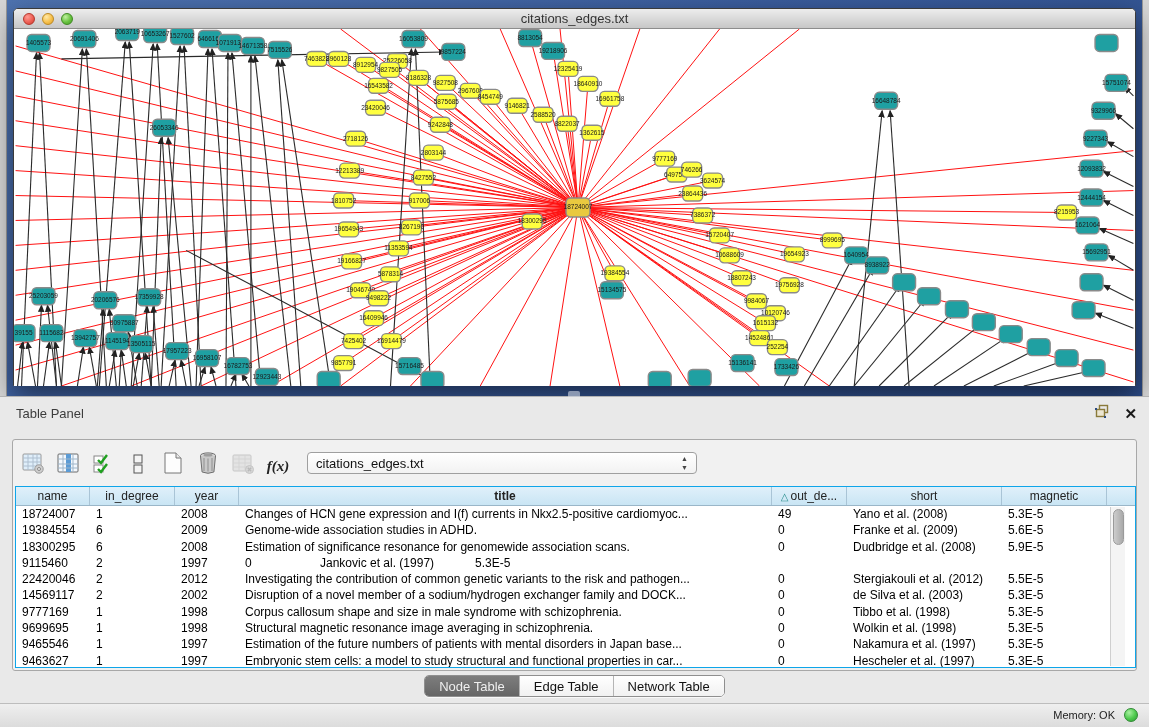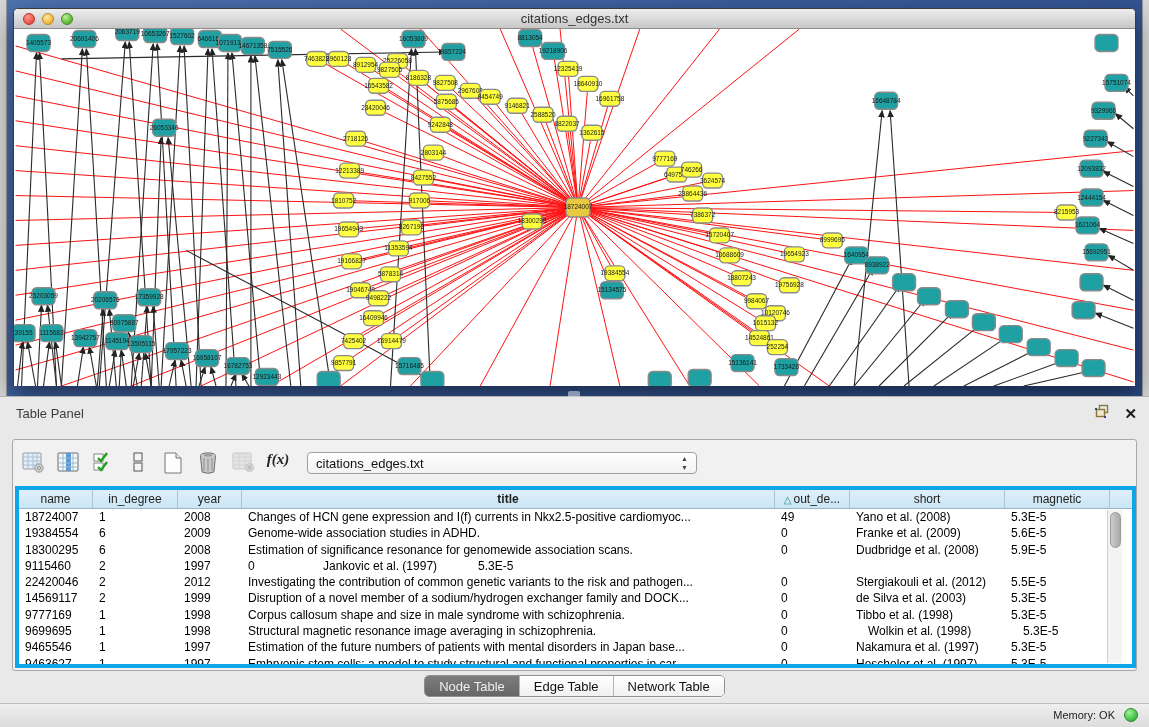--- a/index.html
+++ b/index.html
@@ -32,29 +32,29 @@
   
   .table-panel { position:absolute; left:0; top:396px; width:1149px; height:331px;
                  background:#e9e9e9; border-top:1px solid #b3b3b3; }
   .panel-title { position:absolute; left:16px; top:9px; font-size:13px; color:#3c3c3c; }
   .panel-btns { position:absolute; right:12px; top:7px; display:flex; gap:14px; align-items:center; }
   .close-x { font-size:15px; font-weight:bold; color:#1a1a1a; line-height:15px; cursor:default; }
 
   .content-box { position:absolute; left:12px; top:42px; width:1125px; height:232px;
                  background:#f1f1f1; border:1px solid #a8a8a8; border-radius:3px; }
   .toolbar { position:absolute; left:8px; top:5px; height:36px; display:flex; align-items:center; gap:11px; }
-  .tb-icon { width:24px; height:24px; display:flex; align-items:flex-start; justify-content:center; }
+  .tb-icon { width:24px; height:24px; display:flex; align-items:flex-end; justify-content:center; }
   .fx { font-family:"Liberation Serif", serif; font-style:italic; font-weight:bold; font-size:15px; color:#222; }
   .combo { width:390px; height:22px; margin-left:6px; background:linear-gradient(#ffffff,#f2f2f2);
            border:1px solid #9f9f9f; border-radius:4px; font-size:13px; color:#111;
            display:flex; align-items:center; padding:0 8px; position:relative; }
   .combo .arrows { position:absolute; right:8px; top:1px; font-size:7px; color:#444; line-height:9px; text-align:center; }
 
   .tablewrap { position:absolute; left:2px; top:46px; width:1121px; height:182px;
-               background:#0f766e; border:4px solid #0ea5e9; overflow:hidden; }
+               background:#0f766e; border:1px solid #0ea5e9; overflow:hidden; }
   .thead { display:flex; height:19px; background:linear-gradient(#e0f0fa,#c9e5f4);
            border-bottom:1px solid #9ab6c8; }
   .th { font-size:12px; color:#222; text-align:center; line-height:18px;
         border-right:1px solid #a9c4d6; overflow:hidden; white-space:nowrap; flex:none; }
   .th .sort { color:#2a8f8f; font-size:10px; margin-right:2px; }
   .trow { display:flex; height:16.3px; background:#fff; }
   .td { font-size:12px; color:#000; line-height:16px; padding-left:6px;
         overflow:hidden; white-space:nowrap; flex:none; }
   .vscroll { position:absolute; right:10px; top:20px; bottom:1px; width:15px;
              background:#f4f4f4; border-left:1px solid #cfcfcf; }
@@ -623,42 +623,42 @@
               <div class="td" style="width: 85px;">2</div>
               <div class="td" style="width: 64px;">2012</div>
               <div class="td" style="width: 533px;">Investigating the contribution of common genetic variants to the risk and pathogen...</div>
               <div class="td" style="width: 75px;">0</div>
               <div class="td" style="width: 155px;">Stergiakouli et al. (2012)</div>
               <div class="td" style="width: 105px;">5.5E-5</div>
             </div>
             <div class="trow">
               <div class="td" style="width: 74px;">14569117</div>
               <div class="td" style="width: 85px;">2</div>
-              <div class="td" style="width: 64px;">1999</div>
+              <div class="td" style="width: 64px;">2002</div>
               <div class="td" style="width: 533px;">Disruption of a novel member of a sodium/hydrogen exchanger family and DOCK...</div>
               <div class="td" style="width: 75px;">0</div>
               <div class="td" style="width: 155px;">de Silva et al. (2003)</div>
               <div class="td" style="width: 105px;">5.3E-5</div>
             </div>
             <div class="trow">
               <div class="td" style="width: 74px;">9777169</div>
               <div class="td" style="width: 85px;">1</div>
               <div class="td" style="width: 64px;">1998</div>
               <div class="td" style="width: 533px;">Corpus callosum shape and size in male syndrome with schizophrenia.</div>
               <div class="td" style="width: 75px;">0</div>
               <div class="td" style="width: 155px;">Tibbo et al. (1998)</div>
               <div class="td" style="width: 105px;">5.3E-5</div>
             </div>
             <div class="trow">
               <div class="td" style="width: 74px;">9699695</div>
               <div class="td" style="width: 85px;">1</div>
               <div class="td" style="width: 64px;">1998</div>
               <div class="td" style="width: 533px;">Structural magnetic resonance image averaging in schizophrenia.</div>
               <div class="td" style="width: 75px;">0</div>
-              <div class="td" style="width: 155px; margin-left: 12px;">Wolkin et al. (1998)</div>
+              <div class="td" style="width: 155px;">Wolkin et al. (1998)</div>
               <div class="td" style="width: 105px;">5.3E-5</div>
             </div>
             <div class="trow">
               <div class="td" style="width: 74px;">9465546</div>
               <div class="td" style="width: 85px;">1</div>
               <div class="td" style="width: 64px;">1997</div>
               <div class="td" style="width: 533px;">Estimation of the future numbers of patients with mental disorders in Japan base...</div>
               <div class="td" style="width: 75px;">0</div>
               <div class="td" style="width: 155px;">Nakamura et al. (1997)</div>
               <div class="td" style="width: 105px;">5.3E-5</div>

